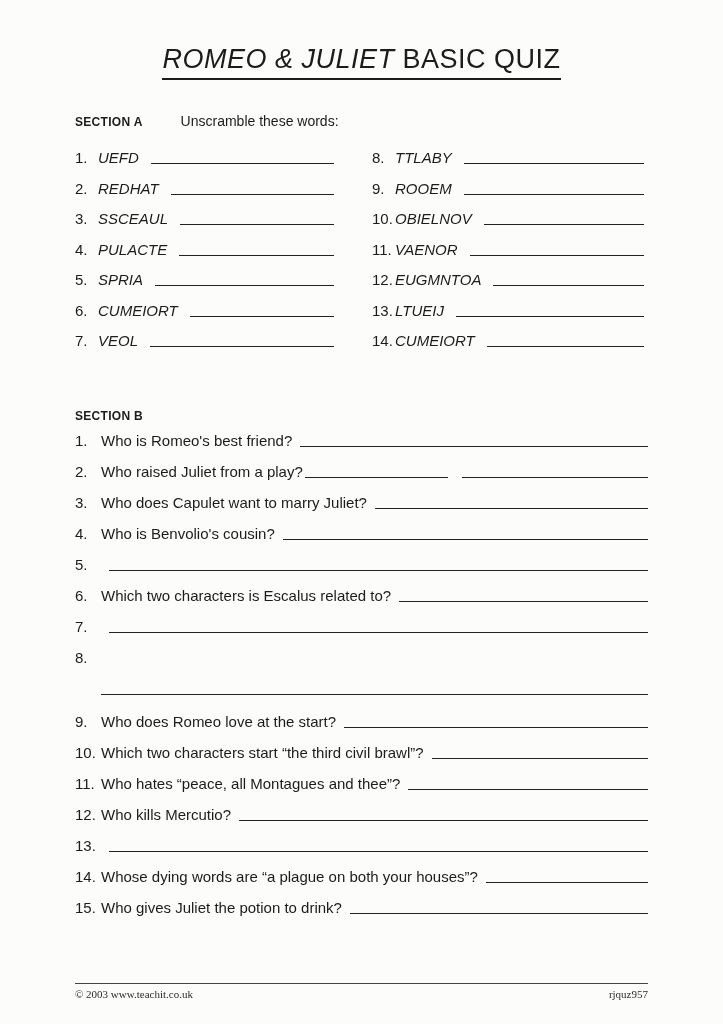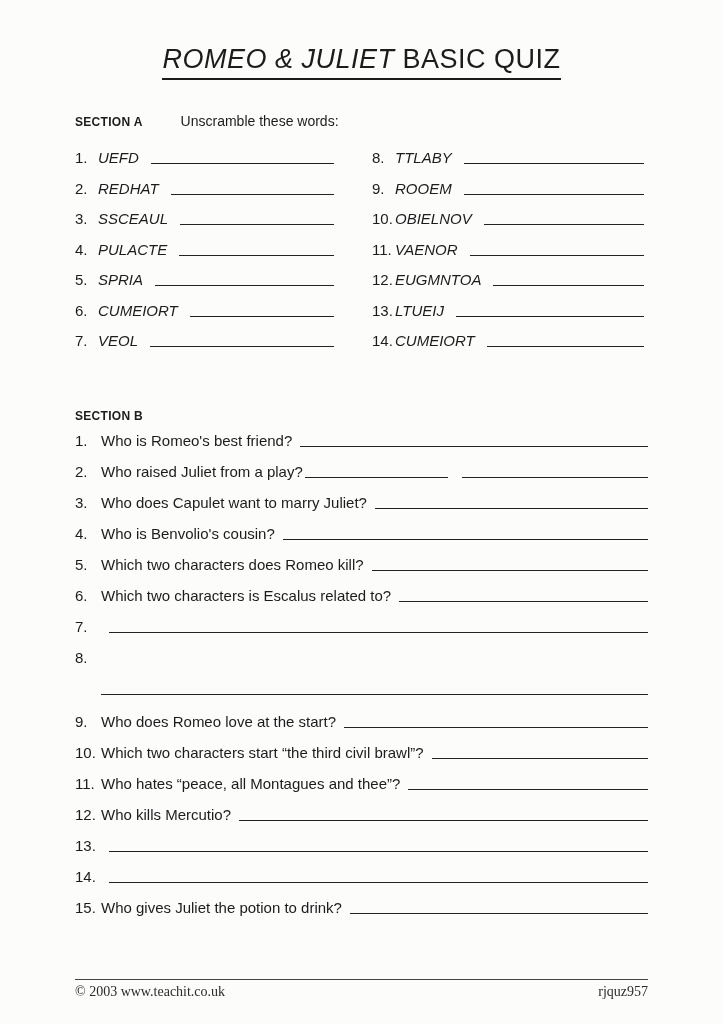--- a/index.html
+++ b/index.html
@@ -76,21 +76,21 @@
   .q-blank-row .q-blank { margin-left: 0; }
   .indent-spacer { width: 26px; flex: 0 0 26px; }
   
   .footer {
     margin-top: auto;
     border-top: 1.4px solid #444;
     padding-top: 4px;
     display: flex;
     justify-content: space-between;
     font-family: "Liberation Serif", "DejaVu Serif", serif;
-    font-size: 14px;
+    font-size: 11px;
     color: #2b2b2b;
   }
 </style>
 </head>
 <body>
 
 <div class="page">
 
   <div class="title-wrap">
     <h1 class="title"><span class="t-italic">ROMEO &amp; JULIET</span><span class="t-regular"> BASIC QUIZ</span></h1>
@@ -203,21 +203,20 @@
       </div>
 
     <div class="q-row">
         <span class="q-num">4.</span>
         <span class="q-text">Who is Benvolio's cousin?</span>
         <span class="blank q-blank"></span>
       </div>
 
     <div class="q-row">
         <span class="q-num">5.</span>
-        <span class="q-text">Which two characters does Romeo kill?</span>
         <span class="blank q-blank"></span>
       </div>
 
     <div class="q-row">
         <span class="q-num">6.</span>
         <span class="q-text">Which two characters is Escalus related to?</span>
         <span class="blank q-blank"></span>
       </div>
 
     <div class="q-row">
@@ -257,20 +256,21 @@
         <span class="blank q-blank"></span>
       </div>
 
     <div class="q-row">
         <span class="q-num">13.</span>
         <span class="blank q-blank"></span>
       </div>
 
     <div class="q-row">
         <span class="q-num">14.</span>
+        <span class="q-text">Whose dying words are “a plague on both your houses”?</span>
         <span class="blank q-blank"></span>
       </div>
 
     <div class="q-row">
         <span class="q-num">15.</span>
         <span class="q-text">Who gives Juliet the potion to drink?</span>
         <span class="blank q-blank"></span>
       </div>
   </div>
 

